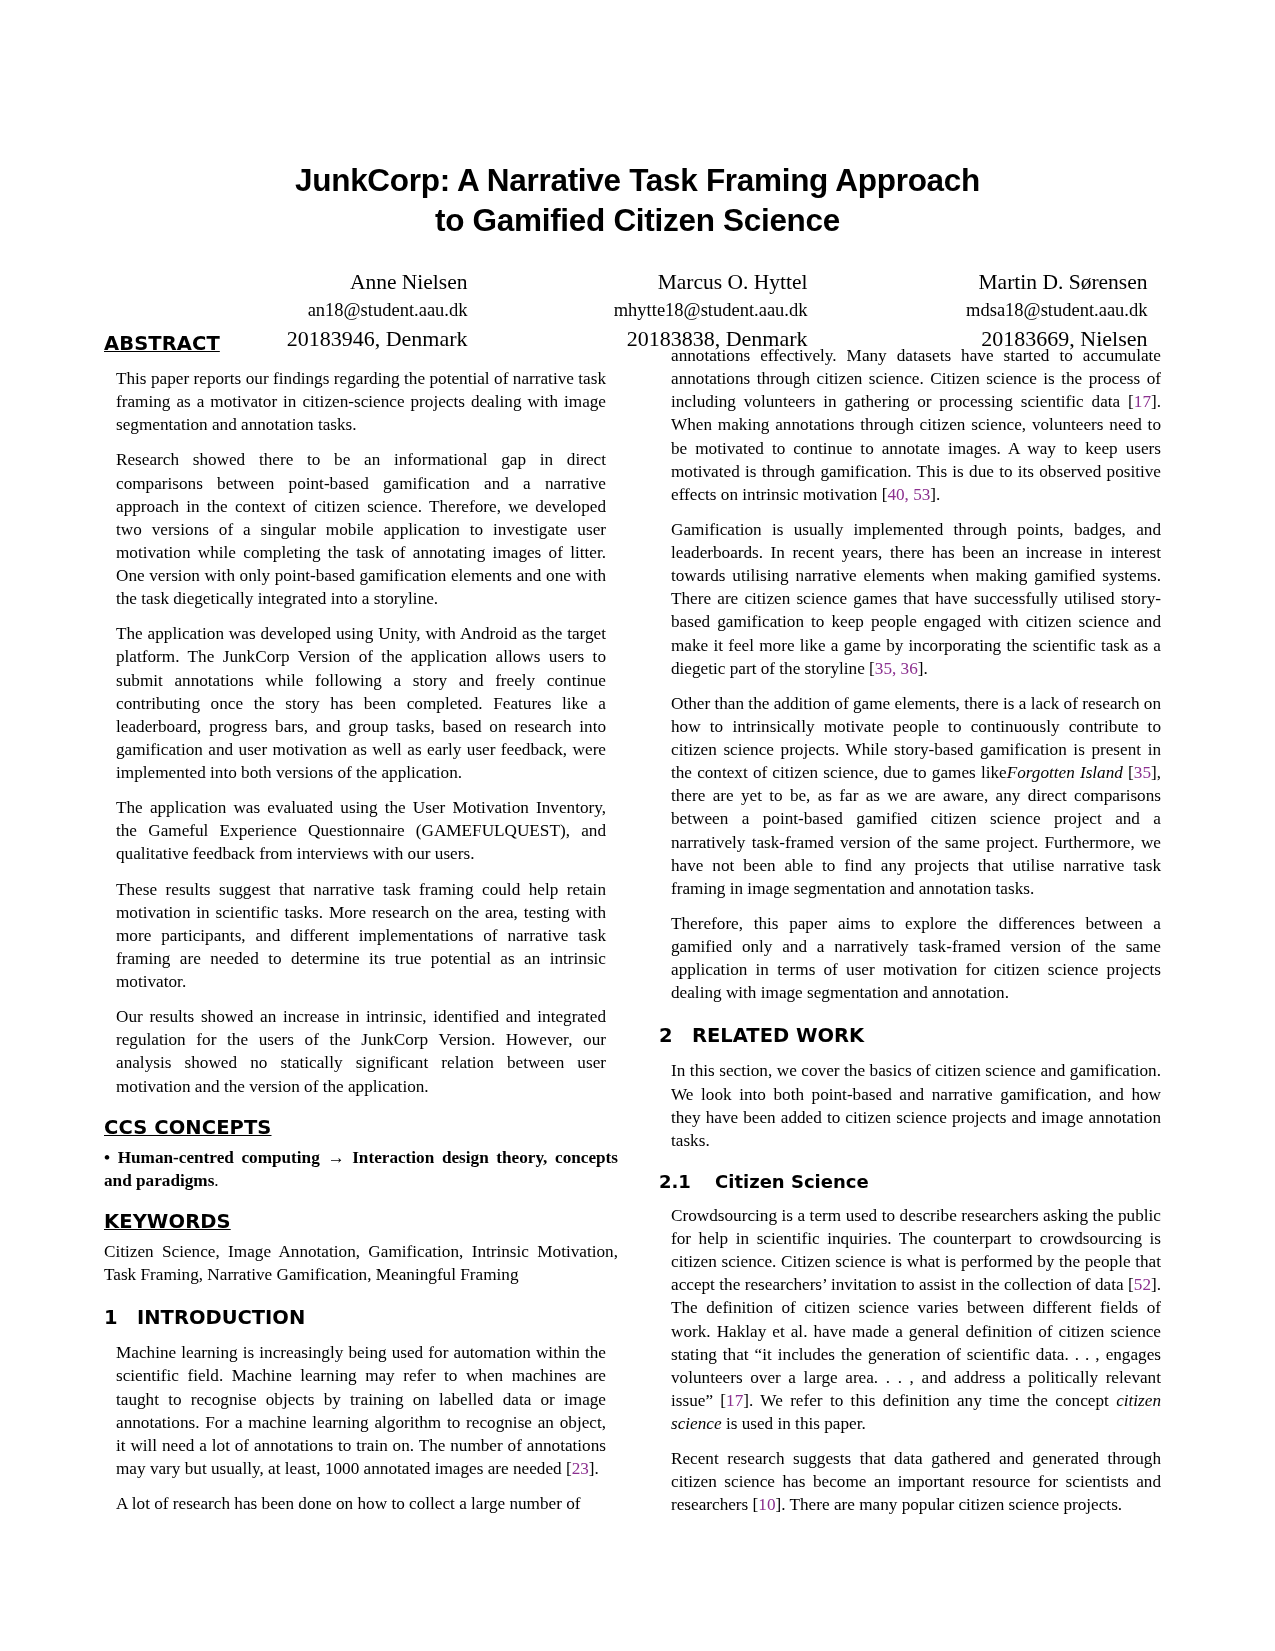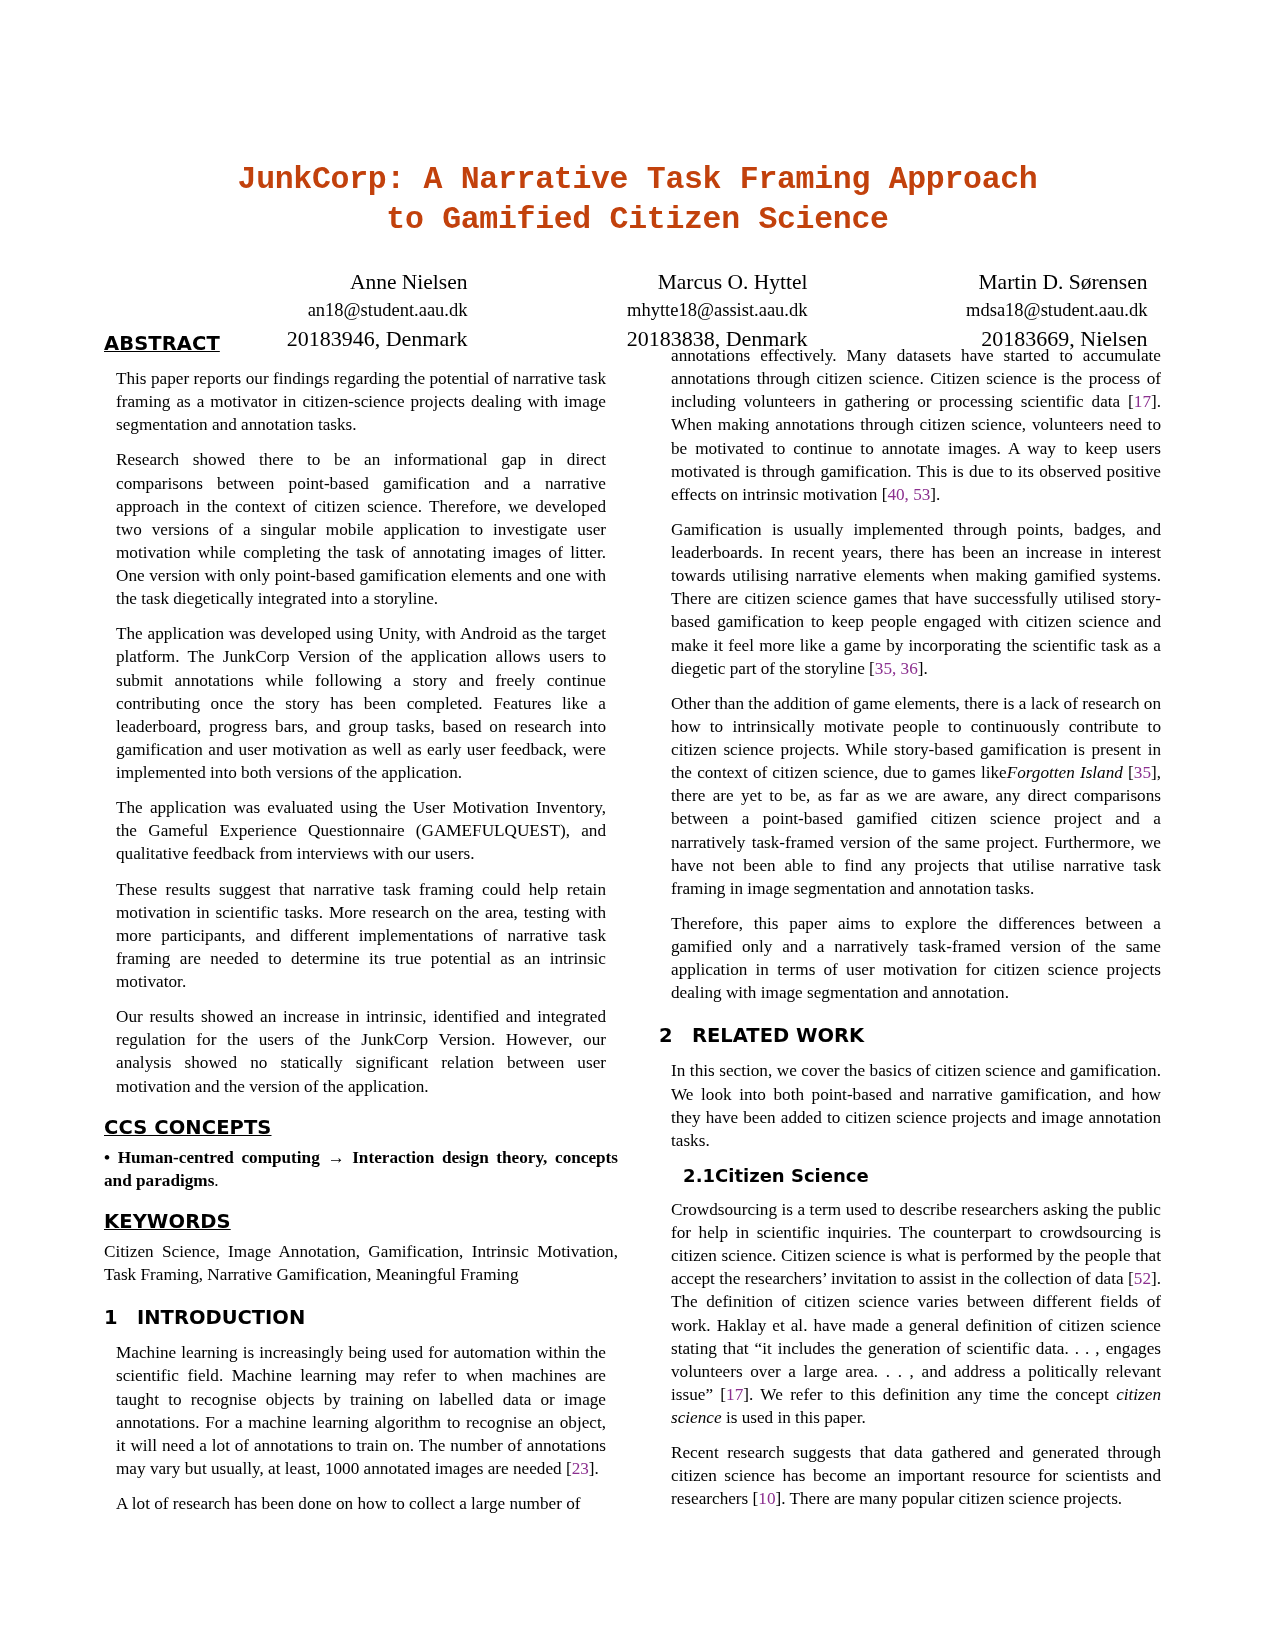--- a/index.html
+++ b/index.html
@@ -20,28 +20,28 @@
     position: relative;
     box-sizing: border-box;
     padding: 0;
   }
   
   .title-block {
     padding-top: 160px;
     text-align: center;
   }
   .paper-title {
-    font-family: Liberation Mono, monospace;
+    font-family: Liberation Sans, sans-serif;
     font-weight: bold;
     font-size: 31.5px;
     line-height: 1.28;
     letter-spacing: -0.3px;
     margin: 0 auto;
     width: 820px;
-    color: #c2410c;
+    color: #000000;
   }
   .title-line { display: block; }
 
   .authors-row {
     display: flex;
     justify-content: center;
     margin-top: 26px;
     width: 1020px;
     margin-left: auto;
     margin-right: auto;
@@ -98,23 +98,22 @@
     font-weight: bold;
     font-size: 19.5px;
     margin: 20px 0 7px 0;
     display: flex;
   }
   h2.numbered-head .num { width: 33px; display: inline-block; }
   h3.subsection-head {
     font-family: "DejaVu Sans", "Liberation Sans", sans-serif;
     font-weight: bold;
     font-size: 18px;
-    margin: 13px 0 6px 0;
-    display: flex;
-    text-align: right;
+    margin: 19px 0 6px 0;
+    display: flex;
   }
   h3.subsection-head .num { width: 56px; display: inline-block; }
   .ccs-text {
     font-weight: bold;
     font-size: 17.2px;
     line-height: 1.35;
     text-align: justify;
   }
   .ccs-text .tail { font-weight: normal; }
   .cite { color: #8B2F8F; }
@@ -133,21 +132,21 @@
     </div>
 
     <div class="authors-row">
       <div class="author">
         <span class="author-name">Anne Nielsen</span>
         <span class="author-email">an18@student.aau.dk</span>
         <span class="author-affil">20183946, Denmark</span>
       </div>
       <div class="author">
         <span class="author-name">Marcus O. Hyttel</span>
-        <span class="author-email">mhytte18@assist.aau.dk</span>
+        <span class="author-email">mhytte18@student.aau.dk</span>
         <span class="author-affil">20183838, Denmark</span>
       </div>
       <div class="author">
         <span class="author-name">Martin D. Sørensen</span>
         <span class="author-email">mdsa18@student.aau.dk</span>
         <span class="author-affil">20183669, Nielsen</span>
       </div>
     </div>
   </div>
 

